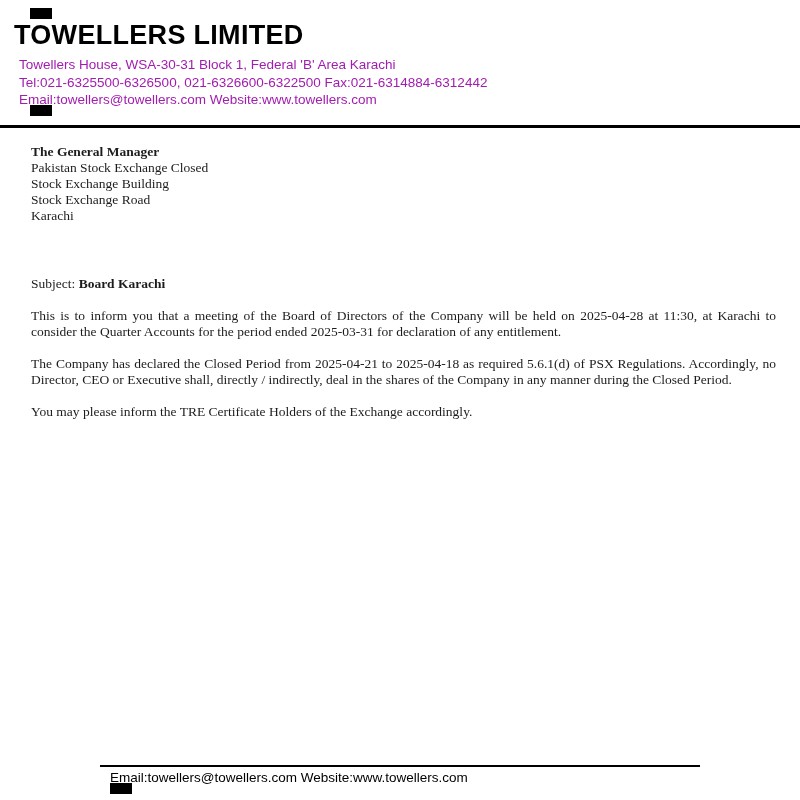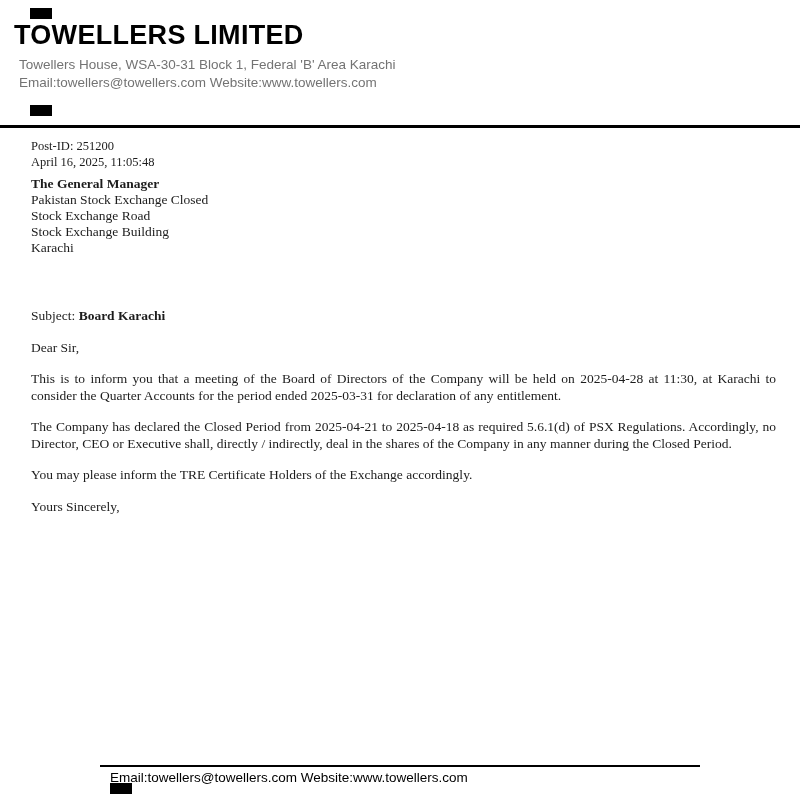--- a/index.html
+++ b/index.html
@@ -28,21 +28,21 @@
   .company-name {
     font-size: 27px;
     font-weight: bold;
     letter-spacing: 0.3px;
     margin-bottom: 5px;
   }
   .addr-line {
     font-size: 13.5px;
     line-height: 17.5px;
     margin-left: 5px;
-    color: #737373;
+    color: #a21caf;
   }
   .header-rule {
     position: absolute;
     left: 0;
     top: 125px;
     width: 800px;
     height: 3px;
     background: #000;
   }
 
@@ -87,52 +87,47 @@
 </head>
 <body>
 
 <div class="page">
 
   <div class="mark mark-top"></div>
 
   <header class="letterhead">
     <div class="company-name">TOWELLERS LIMITED</div>
     <div class="addr-line">Towellers House, WSA-30-31 Block 1, Federal 'B' Area Karachi</div>
+    <div class="addr-line">Tel:021-6325500-6326500, 021-6326600-6322500 Fax:021-6314884-6312442</div>
     <div class="addr-line">Email:towellers@towellers.com Website:www.towellers.com</div>
   </header>
 
   <div class="mark mark-mid"></div>
   <div class="header-rule"></div>
 
   <main class="letter-body">
 
-    <div class="meta">
-      <div class="meta-line">Post-ID: 251200</div>
-      <div class="meta-line">April 16, 2025, 11:05:48</div>
-    </div>
 
     <div class="recipient">
       <div class="recipient-line bold">The General Manager</div>
       <div class="recipient-line">Pakistan Stock Exchange Closed</div>
+      <div class="recipient-line">Stock Exchange Building</div>
       <div class="recipient-line">Stock Exchange Road</div>
-      <div class="recipient-line">Stock Exchange Building</div>
       <div class="recipient-line">Karachi</div>
     </div>
 
     <p class="subject-line"><span>Subject: </span><span class="bold">Board Karachi</span></p>
 
-    <p class="salutation">Dear Sir,</p>
 
     <p class="para justify">This is to inform you that a meeting of the Board of Directors of the Company will be held on  2025-04-28 at 11:30, at Karachi to consider the Quarter Accounts for the period ended 2025-03-31 for declaration of any entitlement.</p>
 
     <p class="para justify">The Company has declared the Closed Period from 2025-04-21 to 2025-04-18 as required 5.6.1(d) of PSX Regulations. Accordingly, no Director, CEO or Executive shall, directly / indirectly, deal in the shares of the Company in any manner during the Closed Period.</p>
 
     <p class="para">You may please inform the TRE Certificate Holders of the Exchange accordingly.</p>
 
-    <p class="para">Yours Sincerely,</p>
 
   </main>
 
   <footer>
     <div class="footer-rule"></div>
     <div class="footer-text">Email:towellers@towellers.com Website:www.towellers.com</div>
     <div class="mark mark-bottom"></div>
   </footer>
 
 </div>

